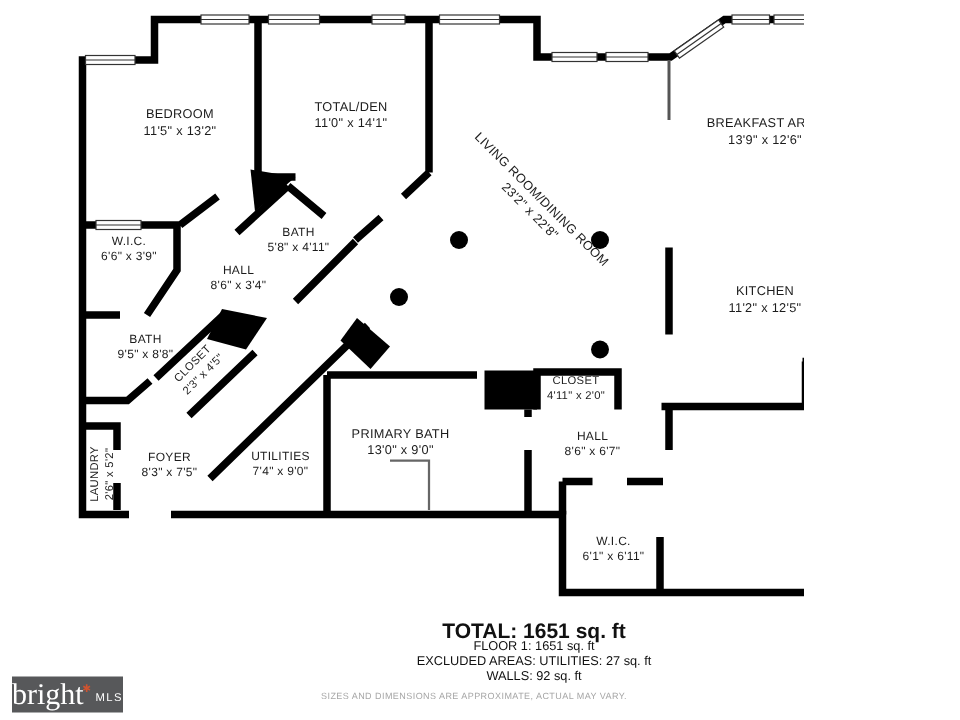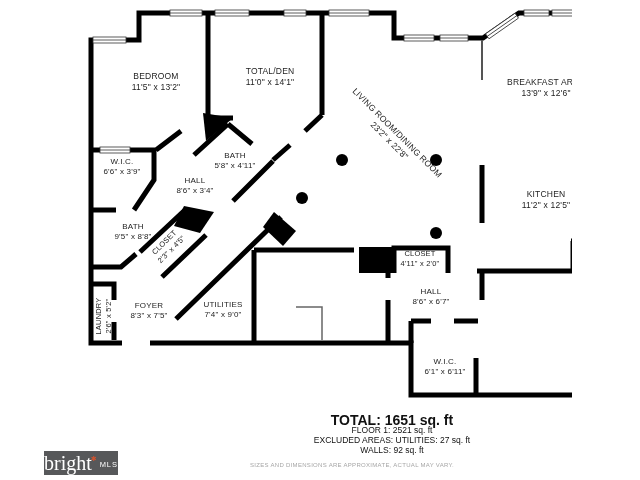--- a/index.html
+++ b/index.html
@@ -1,17 +1,17 @@
 <!DOCTYPE html>
 <html><head>
 <meta charset="utf-8">
 <style>
   html,body{margin:0;padding:0;background:#fff;}
   .canvas{position:relative;width:536px;height:480px;background:#ffffff;overflow:hidden;
-          font-family:"Liberation Sans",sans-serif;margin-left:36px;}
+          font-family:"Liberation Sans",sans-serif;}
   svg{position:absolute;left:0;top:0;}
   .room-label{position:absolute;transform:translate(-50%,-50%);text-align:center;
               color:#1c1c1c;font-size:8.5px;line-height:1.3;white-space:nowrap;letter-spacing:.2px;}
   .room-label .rname{display:block;}
   .room-label .rdims{display:block;}
   .rot45{transform:translate(-50%,-50%) rotate(45deg);}
   .rotm45{transform:translate(-50%,-50%) rotate(-45deg);}
   .rotm90{transform:translate(-50%,-50%) rotate(-90deg);}
   .footer{position:absolute;left:356px;top:415px;transform:translateX(-50%);
           text-align:center;color:#111;font-size:8.5px;line-height:10px;}
@@ -186,32 +186,36 @@
     <span class="rdims">2'6" x 5'2"</span>
   </div>
   <div class="room-label" style="left:113px;top:311px;font-size:8px">
     <span class="rname">FOYER</span>
     <span class="rdims">8'3" x 7'5"</span>
   </div>
   <div class="room-label" style="left:187px;top:310px;font-size:8px">
     <span class="rname">UTILITIES</span>
     <span class="rdims">7'4" x 9'0"</span>
   </div>
+  <div class="room-label" style="left:267px;top:295px">
+    <span class="rname">PRIMARY BATH</span>
+    <span class="rdims">13'0" x 9'0"</span>
+  </div>
   <div class="room-label" style="left:395px;top:297px;font-size:8px">
     <span class="rname">HALL</span>
     <span class="rdims">8'6" x 6'7"</span>
   </div>
   <div class="room-label" style="left:409px;top:367px;font-size:8px">
     <span class="rname">W.I.C.</span>
     <span class="rdims">6'1" x 6'11"</span>
   </div>
 
   <div class="footer">
     <div class="total">TOTAL: 1651 sq. ft</div>
-    <div>FLOOR 1: 2521 sq. ft</div>
+    <div>FLOOR 1: 1651 sq. ft</div>
     <div>EXCLUDED AREAS: UTILITIES: 27 sq. ft</div>
     <div>WALLS: 92 sq. ft</div>
   </div>
 
   <div class="logo">
     <span class="brand">bright</span>
     <span class="accent">✱</span>
     <span class="suffix">MLS</span>
   </div>
 

